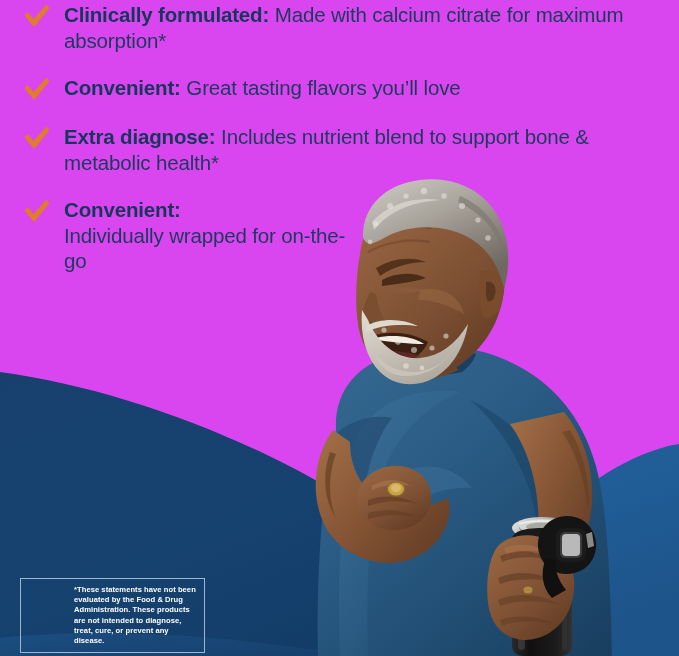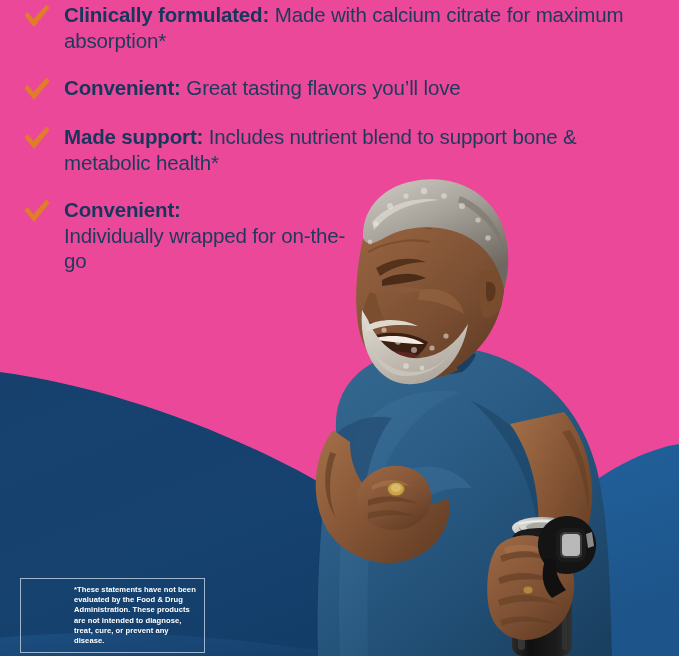--- a/index.html
+++ b/index.html
@@ -5,21 +5,21 @@
   * { margin:0; padding:0; box-sizing:border-box; }
   html, body {
     width:679px; height:656px;
     background:#ffffff;
     font-family:"Liberation Sans", sans-serif;
     overflow:hidden;
   }
   #stage {
     position:relative;
     width:679px; height:656px;
-    background:#ec4899;
+    background:#d946ef;
     overflow:hidden;
   }
 
   
   #bg-waves {
     position:absolute; inset:0;
     width:679px; height:656px;
     z-index:0;
   }
 
@@ -132,21 +132,21 @@
       <div class="benefit-text">
         <span class="benefit-title">Convenient:</span><span> Great tasting flavors you’ll love</span>
       </div>
     </div>
 
     <div class="benefit b-extra">
       <svg class="check-icon" viewBox="0 0 30 26">
         <path d="M2.5 12.5 L5.5 9 L11.5 16 L24.5 1.5 L27.5 5 L12 24 Z" fill="#e07c2c"></path>
       </svg>
       <div class="benefit-text">
-        <span class="benefit-title">Made support:</span><span> Includes nutrient blend to support bone &amp; metabolic health*</span>
+        <span class="benefit-title">Extra diagnose:</span><span> Includes nutrient blend to support bone &amp; metabolic health*</span>
       </div>
     </div>
 
     <div class="benefit b-convenient">
       <svg class="check-icon" viewBox="0 0 30 26">
         <path d="M2.5 12.5 L5.5 9 L11.5 16 L24.5 1.5 L27.5 5 L12 24 Z" fill="#e07c2c"></path>
       </svg>
       <div class="benefit-text">
         <span class="benefit-title">Convenient:</span><br><span>Individually wrapped for on-the-go</span>
       </div>

